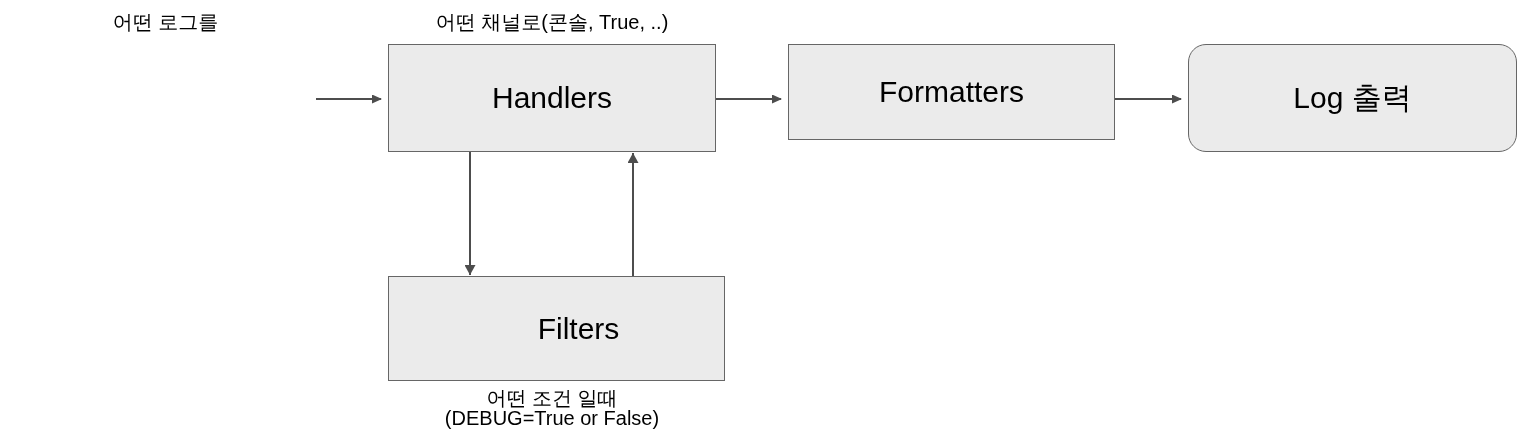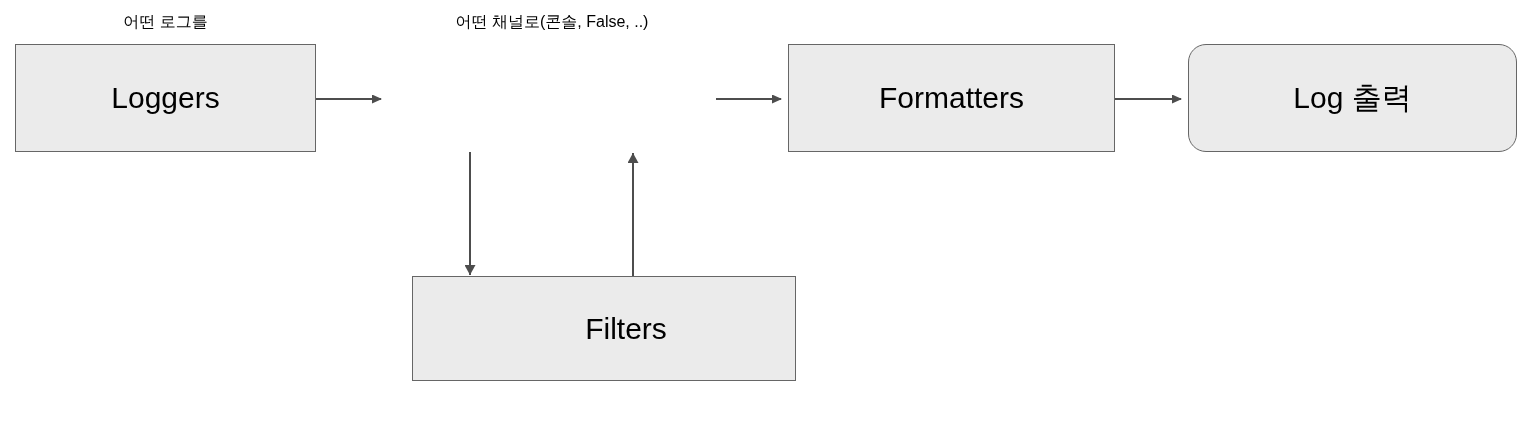--- a/index.html
+++ b/index.html
@@ -30,21 +30,21 @@
   }
   .node-label {
     font-size: 30px;
     line-height: 1;
     color: #000000;
     letter-spacing: 0px;
     white-space: nowrap;
   }
   .caption {
     position: absolute;
-    font-size: 16px;
+    font-size: 20px;
     line-height: 20px;
     color: #000000;
     text-align: center;
     white-space: nowrap;
   }
   .caption.multiline {
     white-space: normal;
   }
   .caption .cap-line {
     display: block;
@@ -54,23 +54,23 @@
     left: 0;
     top: 0;
     width: 1533px;
     height: 448px;
     pointer-events: none;
   }
 
   
   #node-loggers    { left: 15px;   top: 44px;  width: 301px; height: 108px; }
   #node-handlers   { left: 388px;  top: 44px;  width: 328px; height: 108px; }
-  #node-formatters { left: 788px;  top: 44px;  width: 327px; height: 108px; }
+  #node-formatters { left: 788px;  top: 44px;  width: 327px; height: 96px; }
   #node-output     { left: 1188px; top: 44px;  width: 329px; height: 108px; border-radius: 18px; }
-  #node-filters    { left: 412px;  top: 276px; width: 384px; height: 105px; padding-left: 44px; }
+  #node-filters    { left: 388px;  top: 276px; width: 337px; height: 105px; padding-left: 44px; }
 
   
   #cap-loggers    { left: 15px;   top: 12px;  width: 301px; }
   #cap-handlers   { left: 388px;  top: 12px;  width: 328px; }
   #cap-formatters { left: 788px;  top: 12px;  width: 327px; }
   #cap-output     { left: 1188px; top: 12px;  width: 329px; }
   #cap-filters    { left: 388px;  top: 388px; width: 328px; }
 </style>
 </head>
 <body>
@@ -95,31 +95,35 @@
     <line x1="716" y1="99" x2="781" y2="99" stroke="#4d4d4d" stroke-width="2" marker-end="url(#arrow-right)"></line>
 
     <line x1="1115" y1="99" x2="1181" y2="99" stroke="#4d4d4d" stroke-width="2" marker-end="url(#arrow-right)"></line>
 
     <line x1="470" y1="152" x2="470" y2="275" stroke="#4d4d4d" stroke-width="2" marker-end="url(#arrow-down)"></line>
 
     <line x1="633" y1="381" x2="633" y2="153" stroke="#4d4d4d" stroke-width="2" marker-end="url(#arrow-up)"></line>
   </svg>
 
   <div class="caption" id="cap-loggers">어떤 로그를</div>
-  <div class="node" id="node-loggers">
-    <span class="node-label">Loggers</span>
+
+  <div class="caption" id="cap-handlers">어떤 채널로(콘솔, True, ..)</div>
+  <div class="node" id="node-handlers">
+    <span class="node-label">Handlers</span>
   </div>
-
-  <div class="caption" id="cap-handlers">어떤 채널로(콘솔, False, ..)</div>
 
   <div class="node" id="node-formatters">
     <span class="node-label">Formatters</span>
   </div>
 
   <div class="node" id="node-output">
     <span class="node-label">Log 출력</span>
   </div>
 
   <div class="node" id="node-filters">
     <span class="node-label">Filters</span>
   </div>
+  <div class="caption multiline" id="cap-filters">
+    <span class="cap-line">어떤 조건 일때</span>
+    <span class="cap-line">(DEBUG=True or False)</span>
+  </div>
 
 </div>
 
 </body></html>

